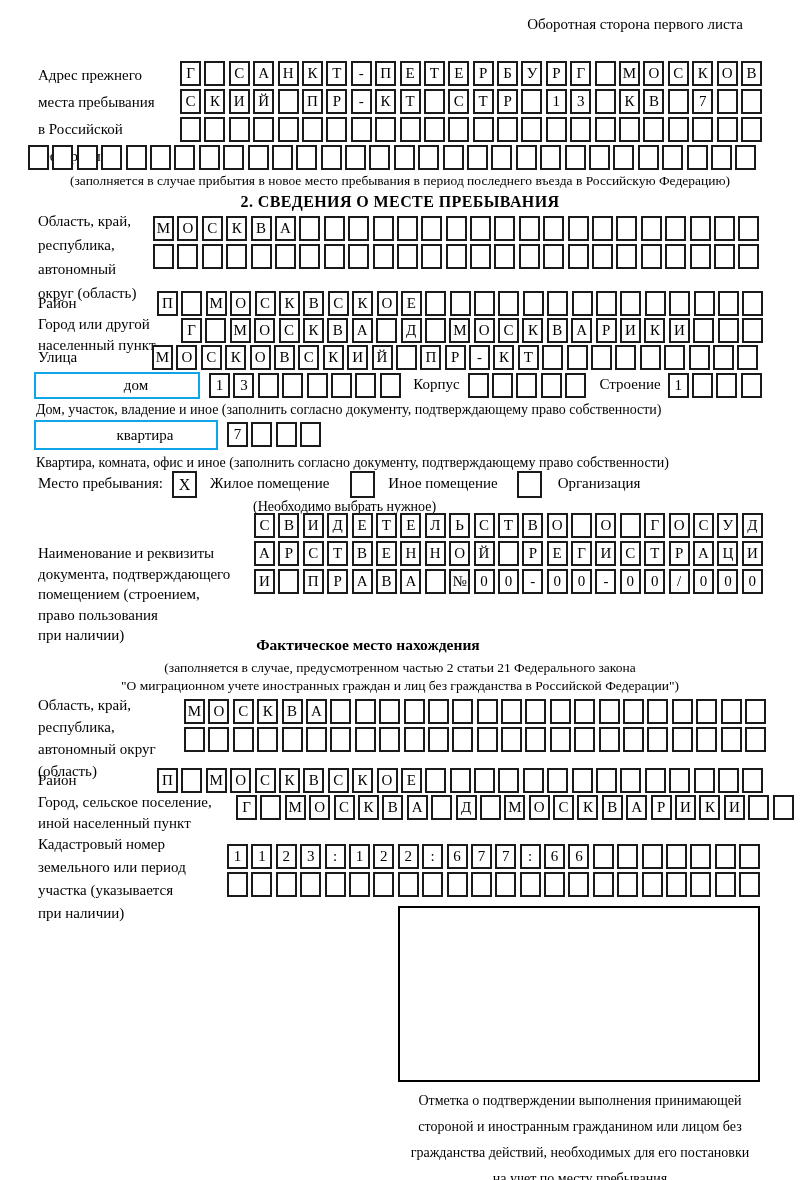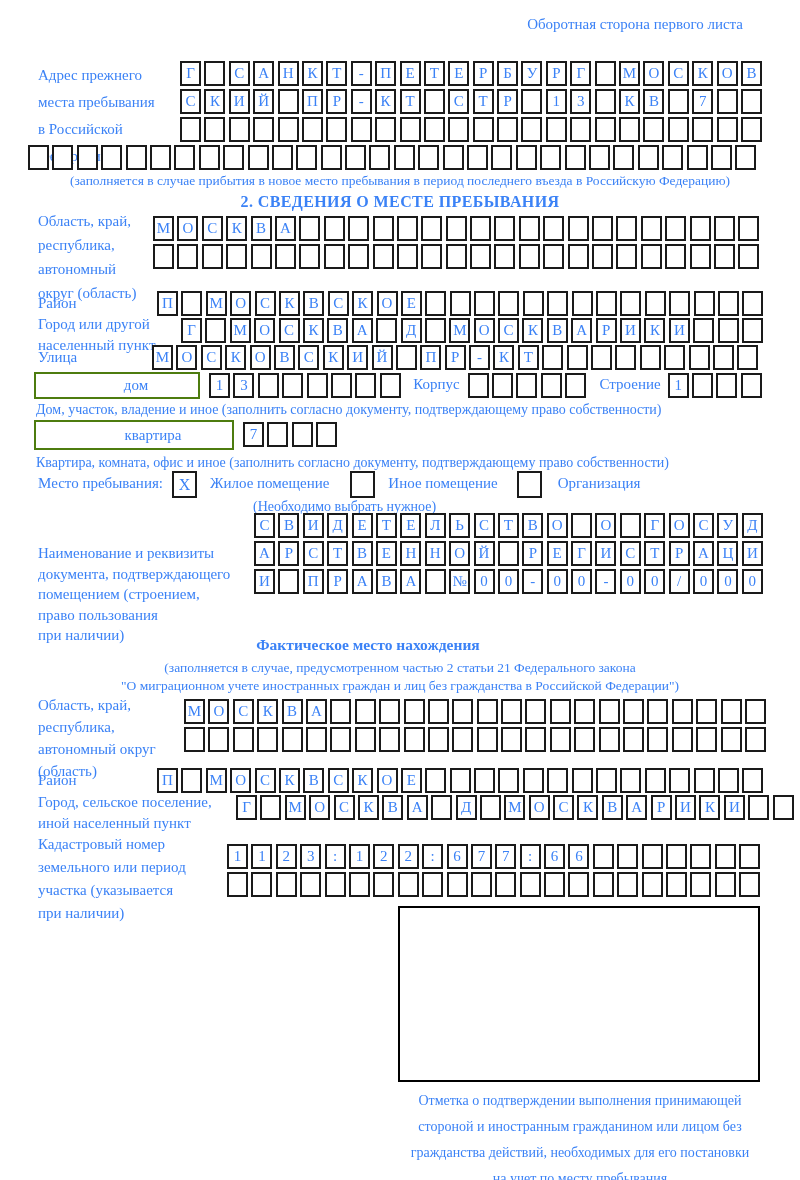--- a/index.html
+++ b/index.html
@@ -1,37 +1,37 @@
 <!DOCTYPE html>
 <html><head>
 <meta charset="utf-8">
 <style>
   html,body { margin:0; padding:0; background:#ffffff; }
   .page {
     position:relative; width:800px; height:1180px; overflow:hidden;
-    background:#ffffff; color:#3b82f6;
+    background:#ffffff; color:#000000;
     font-family:"Liberation Serif","DejaVu Serif",serif;
   }
   .abs { position:absolute; }
   .note { font-size:15px; }
   .label { font-size:15px; }
   .caption-center { left:0; width:800px; text-align:center; font-size:13.5px; }
   .title-center { left:0; width:800px; text-align:center; font-weight:bold; font-size:16px; letter-spacing:.4px; }
   .subtitle-center { left:0; width:736px; text-align:center; font-weight:bold; font-size:15.5px; }
   .caption-left { font-size:14px; }
   .cells { white-space:nowrap; height:25px; }
   .cell {
     display:inline-block; box-sizing:border-box; width:21px; height:25px;
     border:2px solid #1a1a1a; margin-right:3.4px; text-align:center;
     font-size:15px; line-height:21px; vertical-align:top; background:#fff;
   }
   .hrow { display:flex; align-items:flex-start; }
   .inline-label { font-size:15px; line-height:25px; flex-shrink:0; }
   .bigbox {
-    box-sizing:border-box; border:2px solid #4d7c0f; height:27px;
+    box-sizing:border-box; border:2px solid #0ea5e9; height:27px;
     text-align:center; font-size:15px; line-height:23px; flex-shrink:0;padding-left:38px;
   }
   .bigbox.tall { height:30px; line-height:26px; }
   .chk {
     display:inline-block; box-sizing:border-box; width:25px; height:27px;
     border:2px solid #1a1a1a; text-align:center; font-size:16px; line-height:23px;
     flex-shrink:0;
   }
   .stampbox { box-sizing:border-box; border:2px solid #000; background:#fff; }
   .stamp-caption { text-align:center; font-size:14px; line-height:26px; }
@@ -82,21 +82,21 @@
     <div class="bigbox" style="width:166px;">дом</div>
     <div class="cells" style="margin-left:9px; margin-top:1px;"><span class="cell">1</span><span class="cell">3</span><span class="cell"></span><span class="cell"></span><span class="cell"></span><span class="cell"></span><span class="cell"></span><span class="cell"></span></div>
     <div class="inline-label" style="margin-left:9px; margin-right:8px;text-align:center;">Корпус</div>
     <div class="cells" style="margin-top:1px;"><span class="cell"></span><span class="cell"></span><span class="cell"></span><span class="cell"></span><span class="cell"></span></div>
     <div class="inline-label" style="margin-left:10px; margin-right:7px;">Строение</div>
     <div class="cells" style="margin-top:1px;"><span class="cell">1</span><span class="cell"></span><span class="cell"></span><span class="cell"></span></div>
   </div>
   <div class="abs caption-left" style="left:36px; top:402px;">Дом, участок, владение и иное (заполнить согласно документу, подтверждающему право собственности)</div>
 
   <div class="abs hrow" style="left:34px; top:420px;">
-    <div class="bigbox tall" style="width:200px;">квартира</div>
+    <div class="bigbox tall" style="width:184px;">квартира</div>
     <div class="cells" style="margin-left:9px; margin-top:2px;"><span class="cell">7</span><span class="cell"></span><span class="cell"></span><span class="cell"></span></div>
   </div>
   <div class="abs caption-left" style="left:36px; top:455px;">Квартира, комната, офис и иное (заполнить согласно документу, подтверждающему право собственности)</div>
 
   <div class="abs hrow" style="left:38px; top:471px;">
     <div class="inline-label">Место пребывания:</div>
     <span class="chk" style="margin-left:9px;">X</span>
     <div class="inline-label" style="margin-left:13px;">Жилое помещение</div>
     <span class="chk" style="margin-left:21px;"></span>
     <div class="inline-label" style="margin-left:13px;">Иное помещение</div>

